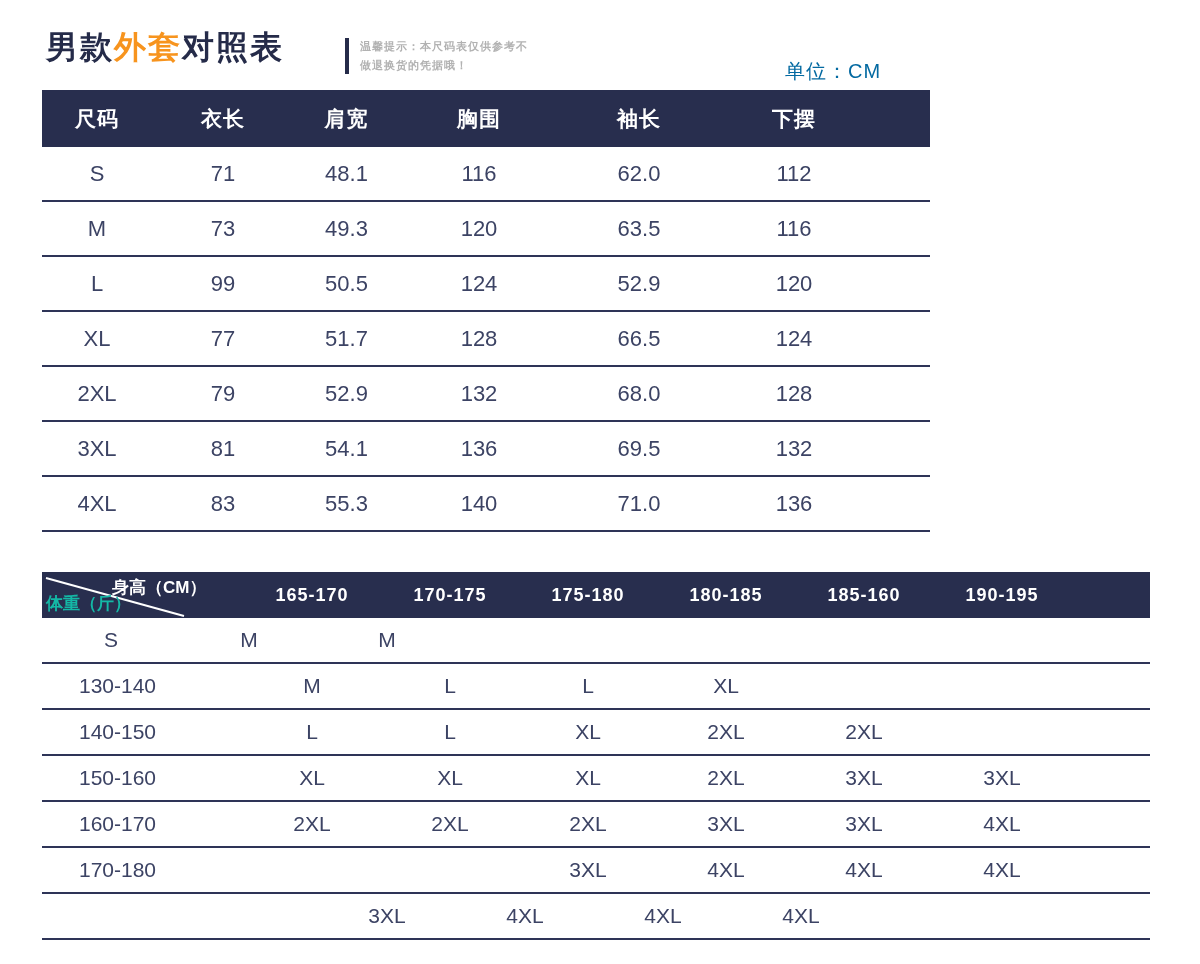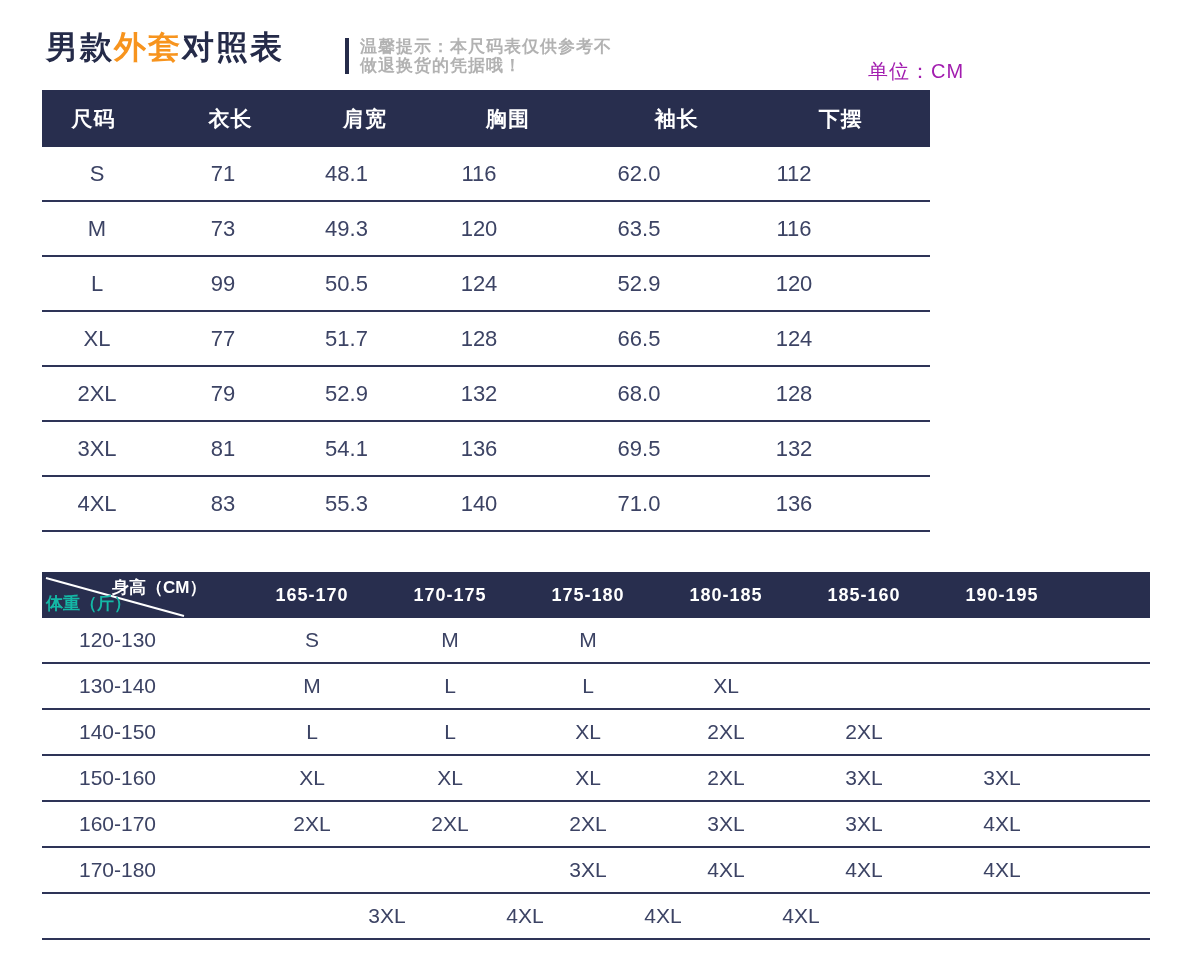--- a/index.html
+++ b/index.html
@@ -5,34 +5,34 @@
   html,body{margin:0;padding:0;background:#ffffff;}
   body{font-family:"Liberation Sans","DejaVu Sans",sans-serif;}
   .page{position:relative;width:1200px;height:964px;background:#ffffff;overflow:hidden;}
 
   
   .title{position:absolute;left:46px;top:26px;font-size:32px;font-weight:bold;
          letter-spacing:2px;color:#252b49;white-space:nowrap;}
   .title .orange{color:#f7941e;}
   .notice{position:absolute;left:345px;top:37px;display:flex;align-items:flex-start;}
   .notice-bar{width:4px;height:36px;background:#252b49;margin-right:11px;margin-top:1px;}
-  .notice-text{font-size:17px;font-weight:bold;color:#b2b2b2;line-height:19px;letter-spacing:1px;}
-  .unit{position:absolute;left:868px;top:58px;font-size:20px;color:#a21caf;letter-spacing:1px;}
+  .notice-text{font-size:11px;font-weight:bold;color:#b2b2b2;line-height:19px;letter-spacing:1px;}
+  .unit{position:absolute;left:785px;top:58px;font-size:20px;color:#0369a1;letter-spacing:1px;}
 
   
   .t-header{display:flex;align-items:center;background:#282e4e;}
   .hcell{display:flex;justify-content:center;align-items:center;color:#ffffff;
          font-weight:bold;letter-spacing:1px;}
   .row{display:flex;align-items:center;border-bottom:2px solid #2e3457;box-sizing:border-box;}
   .cell{display:flex;justify-content:center;align-items:center;color:#3c4364;}
   .fill{flex:1;}
 
   
   .table1{position:absolute;left:42px;top:90px;width:888px;}
-  .table1 .t-header{height:57px;gap:19px;}
+  .table1 .t-header{height:57px;}
   .table1 .hcell{font-size:21px;}
   .table1 .row{height:55px;}
   .table1 .cell{font-size:22px;}
   .t1c0{width:110px;}.t1c1{width:142px;}.t1c2{width:105px;}
   .t1c3{width:160px;}.t1c4{width:160px;}.t1c5{width:150px;}
 
   
   .table2{position:absolute;left:42px;top:572px;width:1108px;}
   .table2 .t-header{height:46px;}
   .table2 .hcell{font-size:18px;}
@@ -153,21 +153,20 @@
       <div class="hcell t2c">165-170</div>
       <div class="hcell t2c">170-175</div>
       <div class="hcell t2c">175-180</div>
       <div class="hcell t2c">180-185</div>
       <div class="hcell t2c">185-160</div>
       <div class="hcell t2c">190-195</div>
       <div class="fill"></div>
     </div>
     <div>
         <div class="row">
-          <div class="cell t2c0">120-130</div>
           <div class="cell t2c">S</div>
           <div class="cell t2c">M</div>
           <div class="cell t2c">M</div>
           <div class="cell t2c"></div>
           <div class="cell t2c"></div>
           <div class="cell t2c"></div>
           <div class="fill"></div>
         </div>
         <div class="row">
           <div class="cell t2c0">130-140</div>

